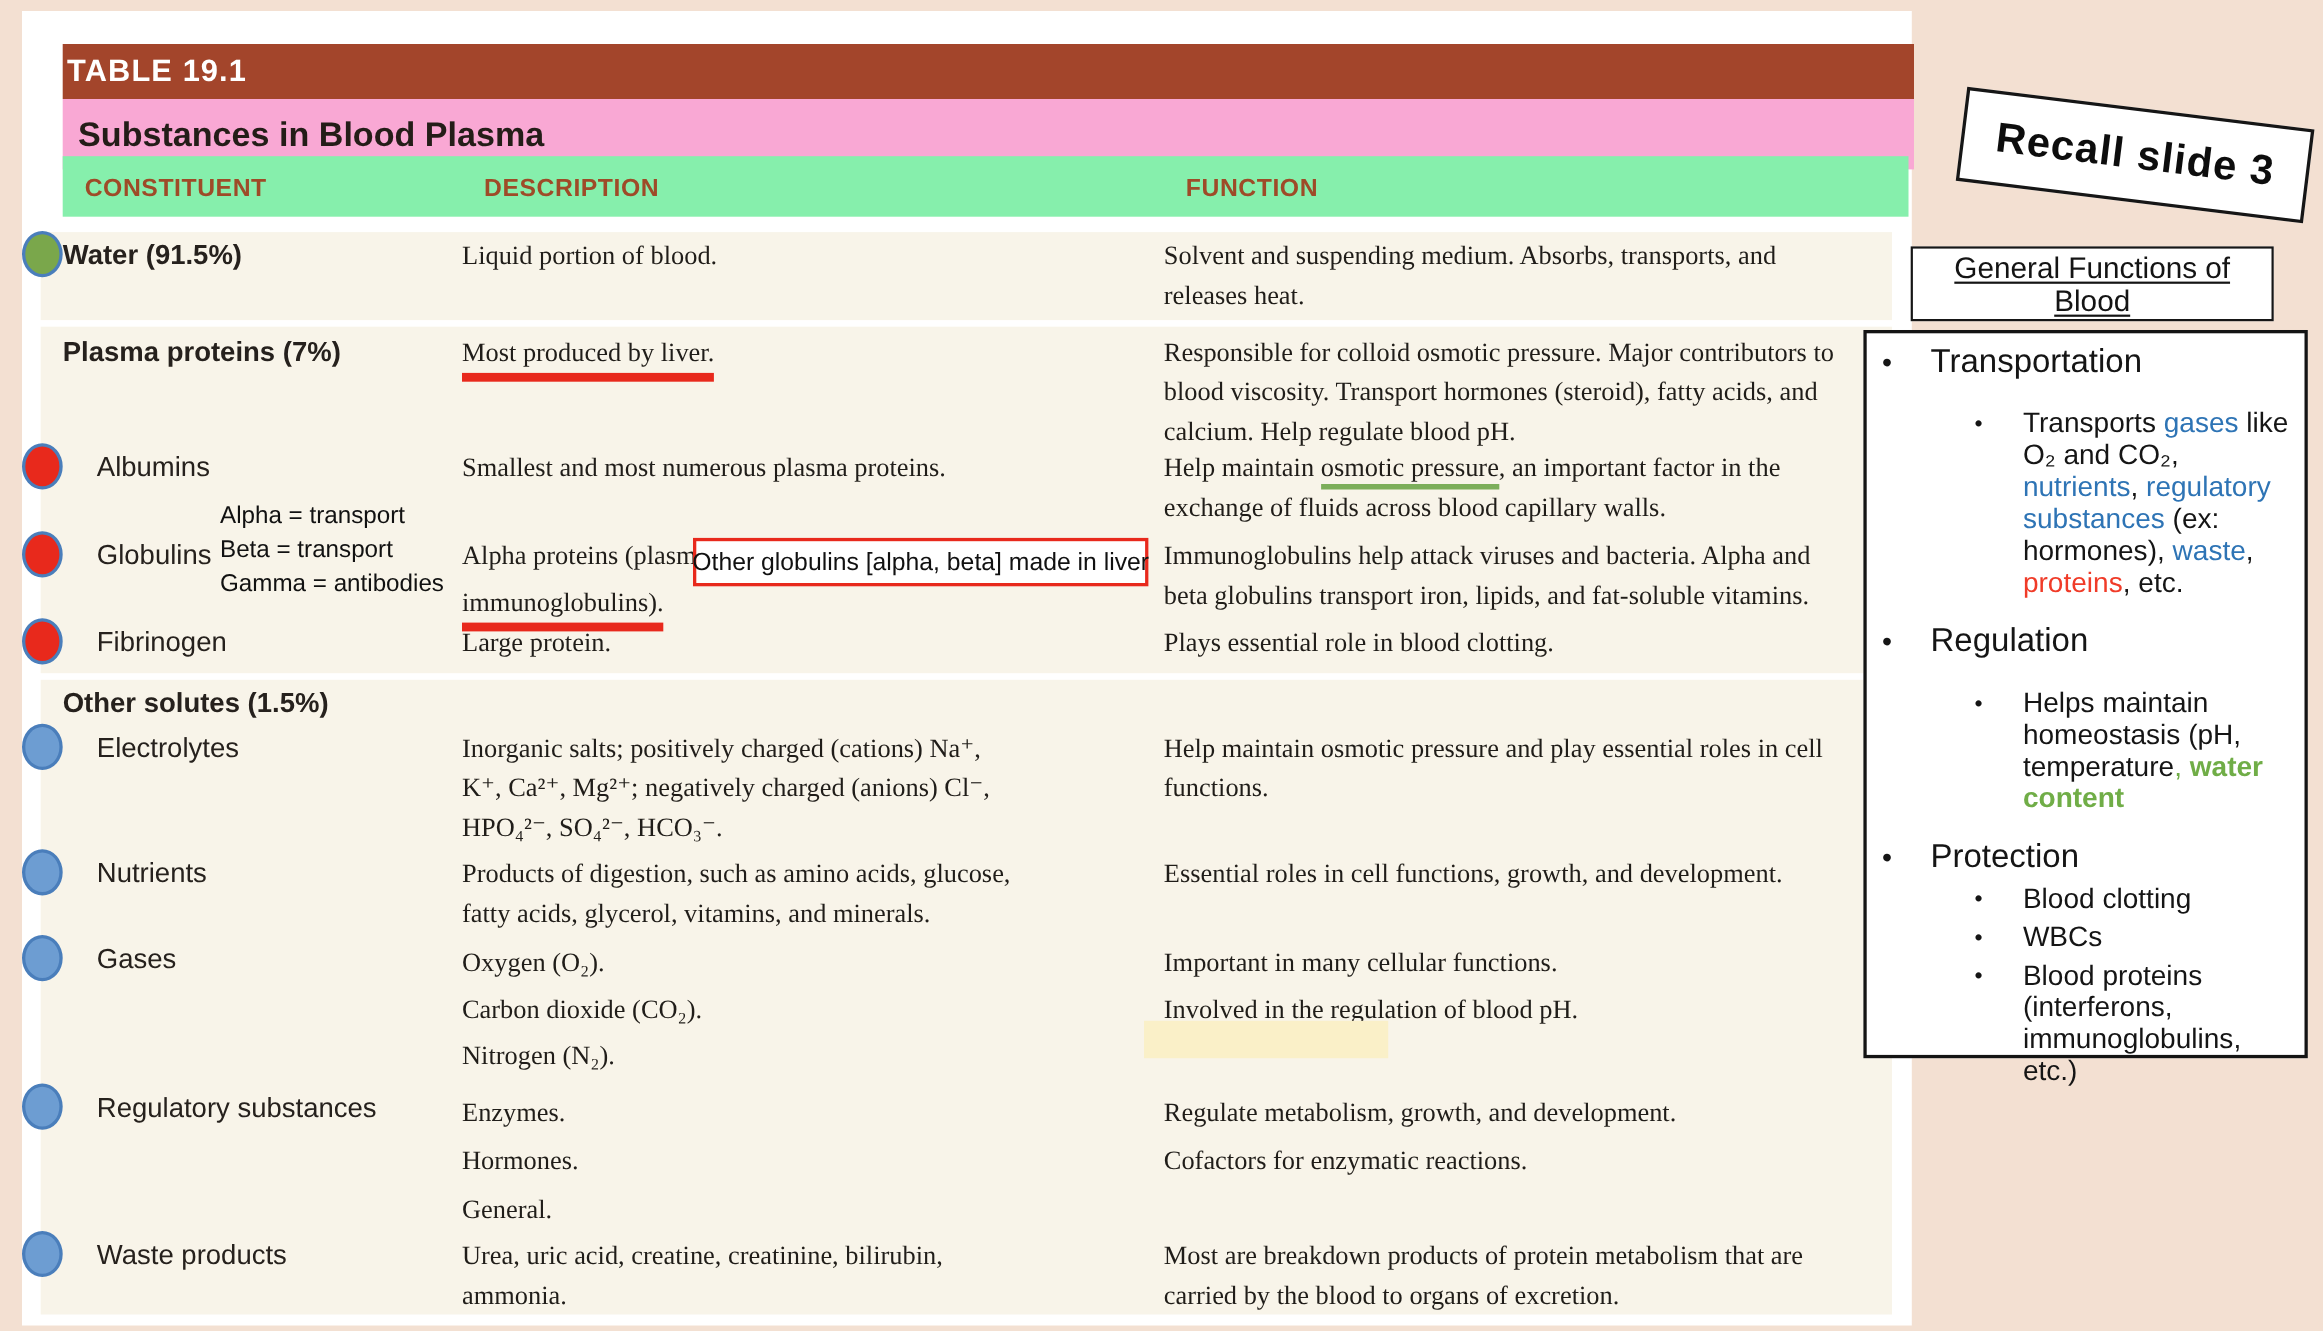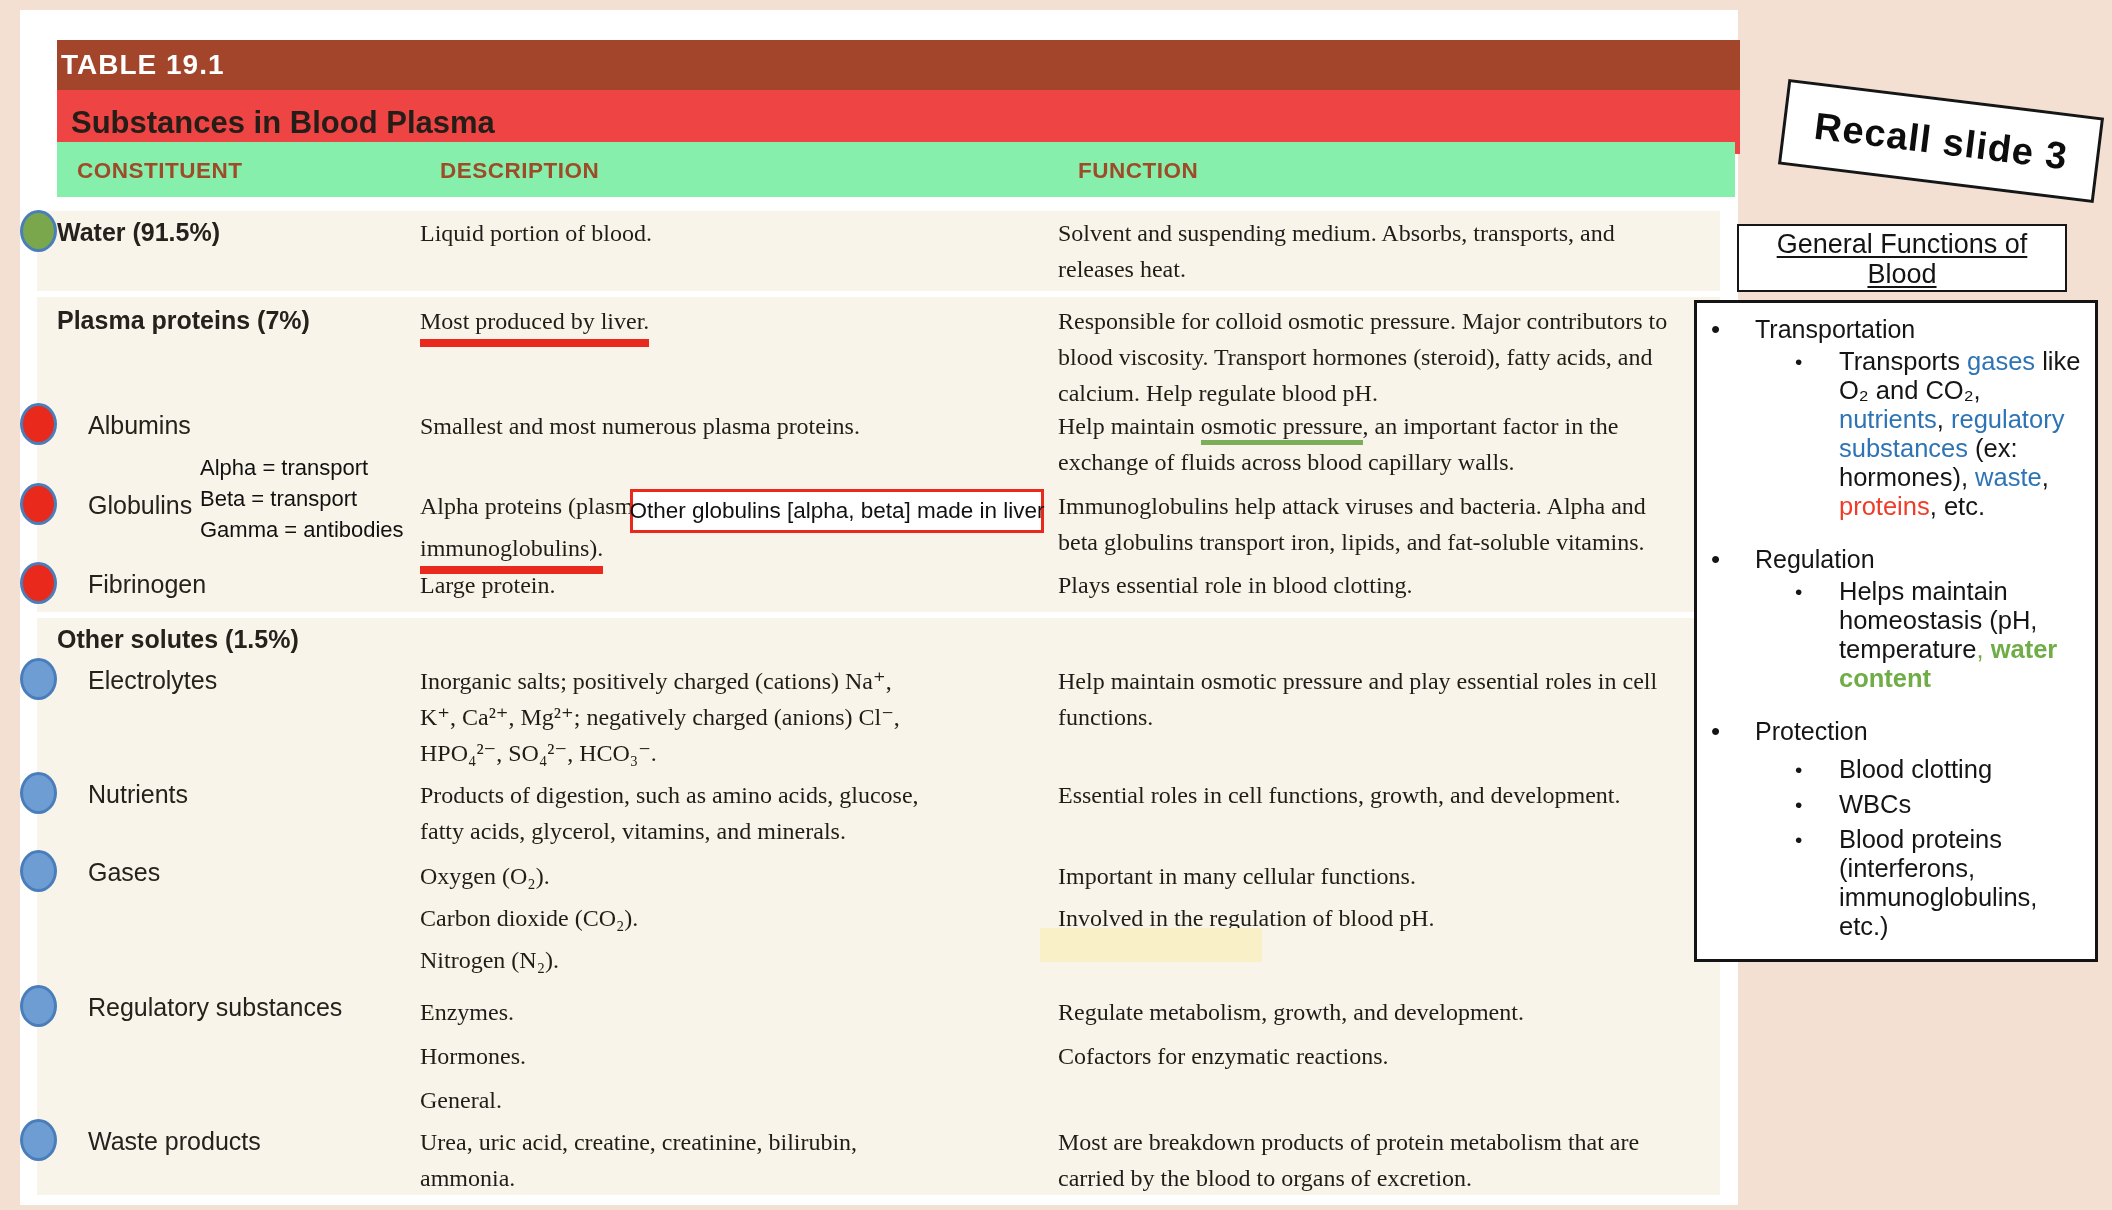--- a/index.html
+++ b/index.html
@@ -8,21 +8,21 @@
     background:#F3E0D2;
     font-family:"Liberation Sans","DejaVu Sans",sans-serif;
   }
   
   .panel{position:absolute;left:20px;top:10px;width:1718px;height:1195px;background:#ffffff;}
 
   
   .titlebar{position:absolute;left:37px;top:30px;width:1683px;height:50px;background:#A3452B;}
   .titlebar span{display:block;padding-left:4px;line-height:50px;color:#ffffff;
     font-size:28px;font-weight:bold;letter-spacing:1px;}
-  .subtitle{position:absolute;left:37px;top:80px;width:1683px;height:64px;background:#ef4444;}
+  .subtitle{position:absolute;left:37px;top:80px;width:1683px;height:64px;background:#f9a8d4;}
   .subtitle span{display:block;padding-left:14px;line-height:66px;color:#241d18;
     font-size:31px;font-weight:bold;}
   .headrow{position:absolute;left:37px;top:132px;width:1678px;height:55px;background:#86efac;}
   .headrow span{position:absolute;top:0;line-height:57px;font-size:22.5px;font-weight:bold;
     color:#9E4B28;letter-spacing:.5px;}
   .h-c1{left:20px;} .h-c2{left:383px;} .h-c3{left:1021px;}
 
   .tgroup{position:absolute;left:37px;width:1683px;background:#F8F4E9;}
 
   
@@ -70,22 +70,22 @@
   .gfbox{position:absolute;left:1737px;top:224px;width:330px;height:68px;background:#fff;
       border:2.5px solid #161616;box-sizing:border-box;text-align:center;
       font-size:27px;line-height:30px;color:#141414;padding-top:3px;}
   .gfbox .ln{text-decoration:underline;text-underline-offset:3px;}
 
   .bp{position:absolute;left:1694px;top:300px;width:404px;height:662px;background:#fff;
       border:3px solid #141414;box-sizing:border-box;padding-top:8px;color:#151515;}
   .l1{display:flex;margin-top:0;}
   .l1.spaced{margin-top:20px;}
   .l1 .bullet{margin-left:14px;width:18px;font-size:26px;line-height:36px;}
-  .l1 .t{margin-left:26px;font-size:25px;line-height:36px;}
-  .l2{display:flex;margin-top:0;}
+  .l1 .t{margin-left:26px;font-size:30px;line-height:36px;}
+  .l2{display:flex;margin-top:24px;}
   .l2.tight{margin-top:6px;}
   .l2 .bullet{margin-left:98px;width:18px;font-size:21px;line-height:29px;}
   .l2 .lines{margin-left:26px;font-size:25.5px;line-height:29px;}
   .bullet::before{content:"\2022";}
 </style>
 </head>
 <body>
 
 <div class="panel">
 

